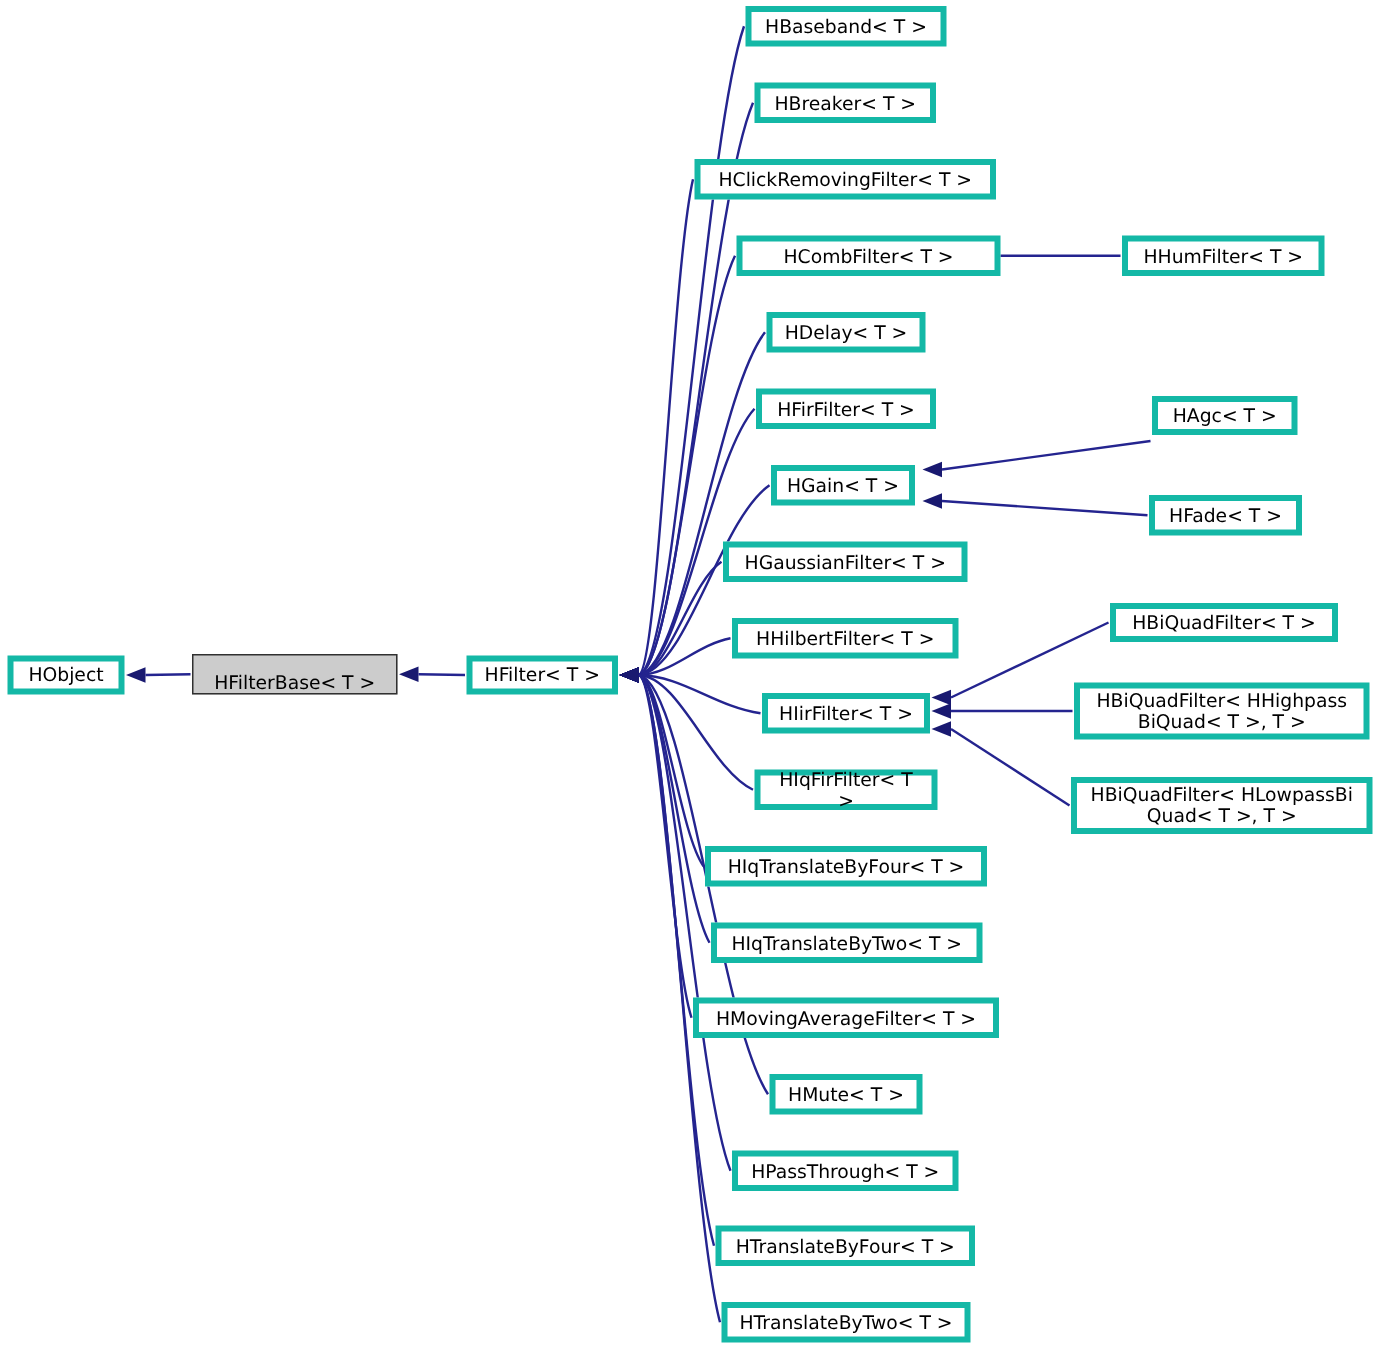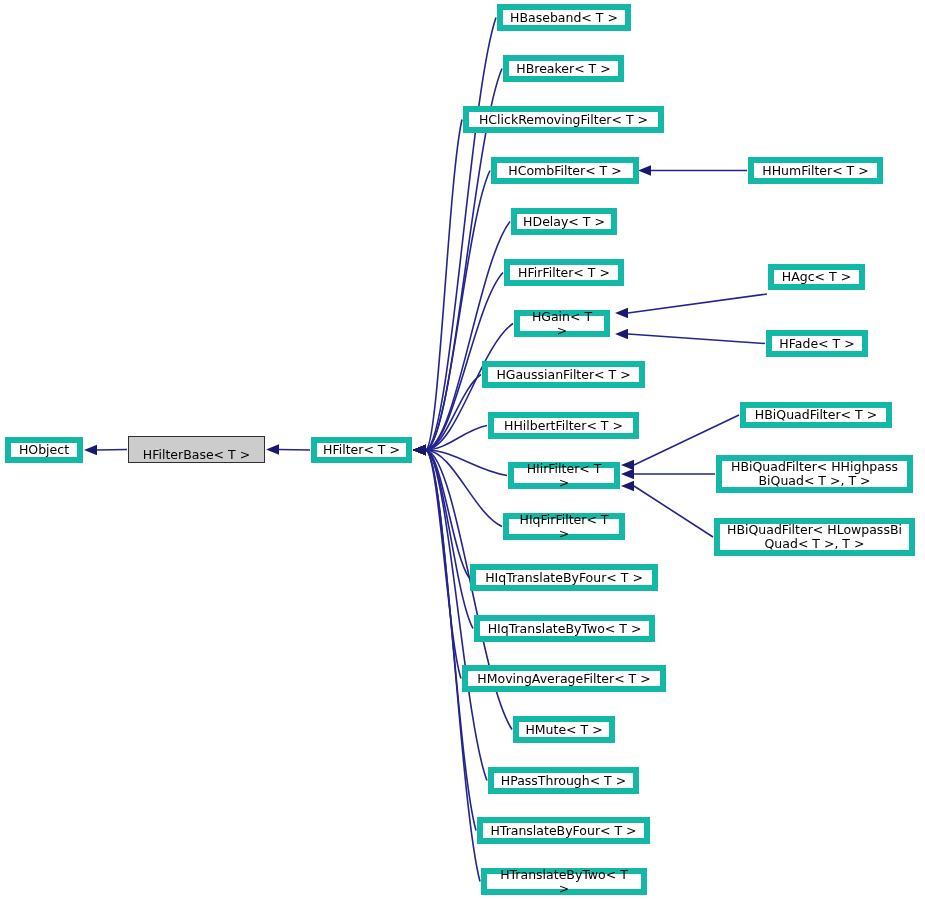--- a/index.html
+++ b/index.html
@@ -17,21 +17,21 @@
   }
   svg#graph-canvas {
     position: absolute;
     left: 0; top: 0;
     width: 925px;
     height: 899px;
   }
   .node-box {
     position: absolute;
     box-sizing: border-box;
-    border: 6px solid #14b8a6;
+    border: 4px solid #14b8a6;
     background: #ffffff;
     display: flex;
     align-items: center;
     justify-content: center;
     text-align: center;
     font-size: 12.5px;
     color: #000000;
     line-height: 14px;
     white-space: pre-line;
     z-index: 5;
@@ -104,21 +104,21 @@
       <polygon points="621,486 634,480.8 634,491.2" fill="#191970"></polygon>
       <path d="M 634 486 L 713 537" fill="none" stroke="#24248f" stroke-width="1.6"></path>
     </svg>
   <div id="nodes-layer">
       <div class="node-box" style="left: 5px; top: 437px; width: 78px; height: 26px;"><span class="node-label">HObject</span></div>
       <div class="node-box highlight" style="left: 128px; top: 436px; width: 137px; height: 27px; align-items: flex-end;"><span class="node-label">HFilterBase&lt; T &gt;</span></div>
       <div class="node-box" style="left: 311px; top: 437px; width: 101px; height: 26px;"><span class="node-label">HFilter&lt; T &gt;</span></div>
       <div class="node-box" style="left: 497px; top: 4px; width: 134px; height: 27px;"><span class="node-label">HBaseband&lt; T &gt;</span></div>
       <div class="node-box" style="left: 503px; top: 55px; width: 121px; height: 27px;"><span class="node-label">HBreaker&lt; T &gt;</span></div>
       <div class="node-box" style="left: 463px; top: 106px; width: 201px; height: 27px;"><span class="node-label">HClickRemovingFilter&lt; T &gt;</span></div>
-      <div class="node-box" style="left: 491px; top: 157px; width: 148px; height: 27px;"><span class="node-label">HCombFilter&lt; T &gt;</span></div>
+      <div class="node-box" style="left: 491px; top: 157px; width: 176px; height: 27px;"><span class="node-label">HCombFilter&lt; T &gt;</span></div>
       <div class="node-box" style="left: 511px; top: 208px; width: 106px; height: 27px;"><span class="node-label">HDelay&lt; T &gt;</span></div>
       <div class="node-box" style="left: 504px; top: 259px; width: 120px; height: 27px;"><span class="node-label">HFirFilter&lt; T &gt;</span></div>
       <div class="node-box" style="left: 514px; top: 310px; width: 96px; height: 27px;"><span class="node-label">HGain&lt; T &gt;</span></div>
       <div class="node-box" style="left: 482px; top: 361px; width: 163px; height: 27px;"><span class="node-label">HGaussianFilter&lt; T &gt;</span></div>
       <div class="node-box" style="left: 488px; top: 412px; width: 151px; height: 27px;"><span class="node-label">HHilbertFilter&lt; T &gt;</span></div>
       <div class="node-box" style="left: 508px; top: 462px; width: 112px; height: 27px;"><span class="node-label">HIirFilter&lt; T &gt;</span></div>
       <div class="node-box" style="left: 503px; top: 513px; width: 122px; height: 27px;"><span class="node-label">HIqFirFilter&lt; T &gt;</span></div>
       <div class="node-box" style="left: 470px; top: 564px; width: 188px; height: 27px;"><span class="node-label">HIqTranslateByFour&lt; T &gt;</span></div>
       <div class="node-box" style="left: 474px; top: 615px; width: 181px; height: 27px;"><span class="node-label">HIqTranslateByTwo&lt; T &gt;</span></div>
       <div class="node-box" style="left: 462px; top: 665px; width: 204px; height: 27px;"><span class="node-label">HMovingAverageFilter&lt; T &gt;</span></div>

